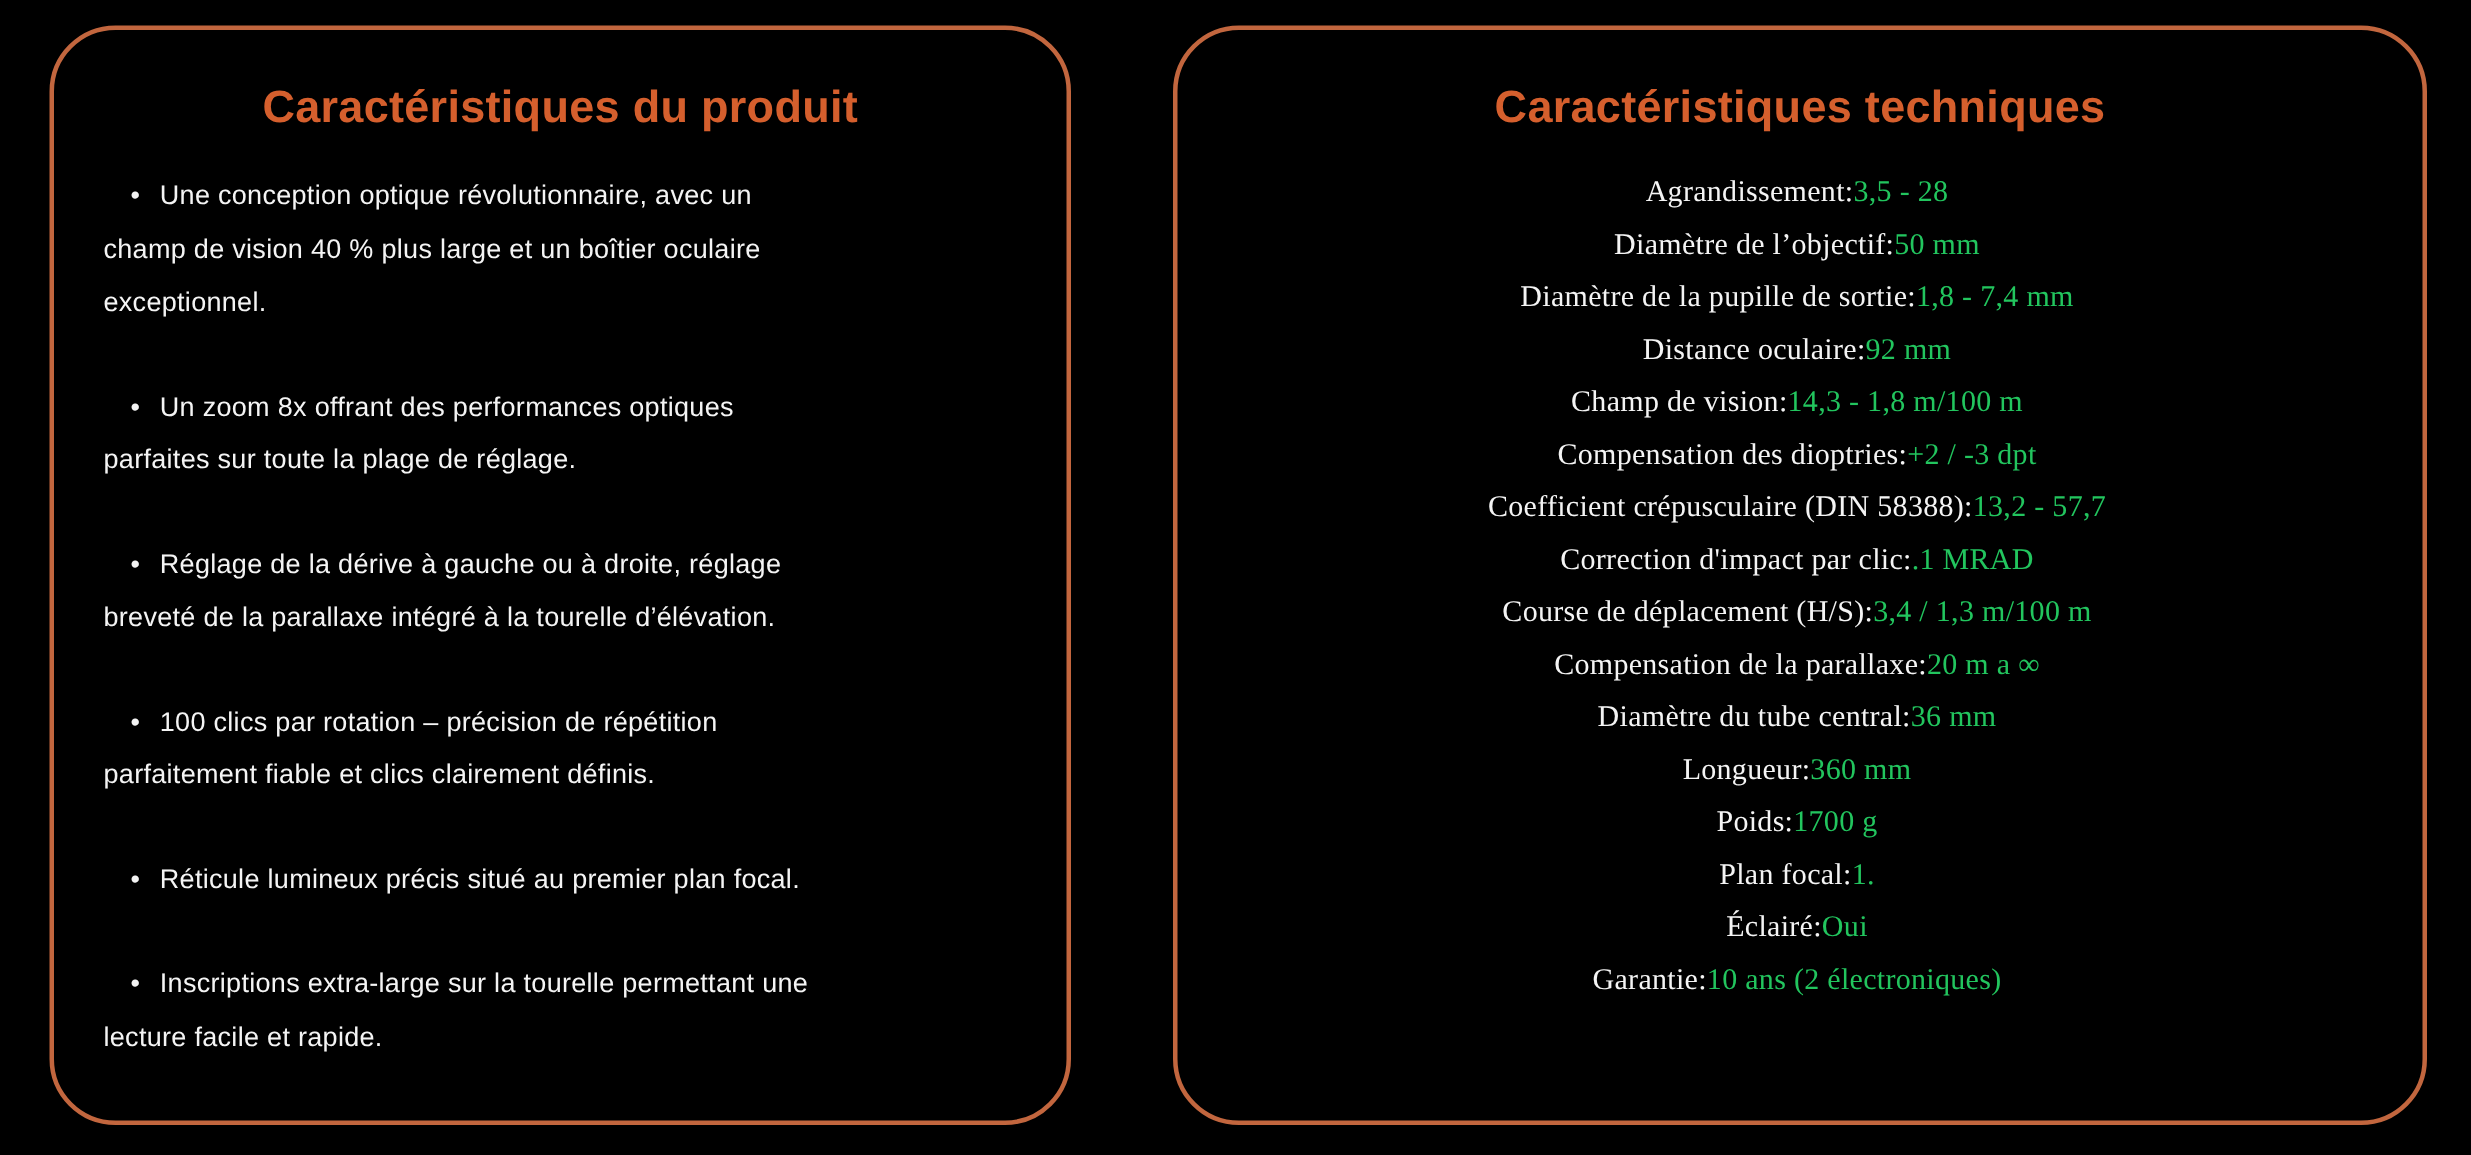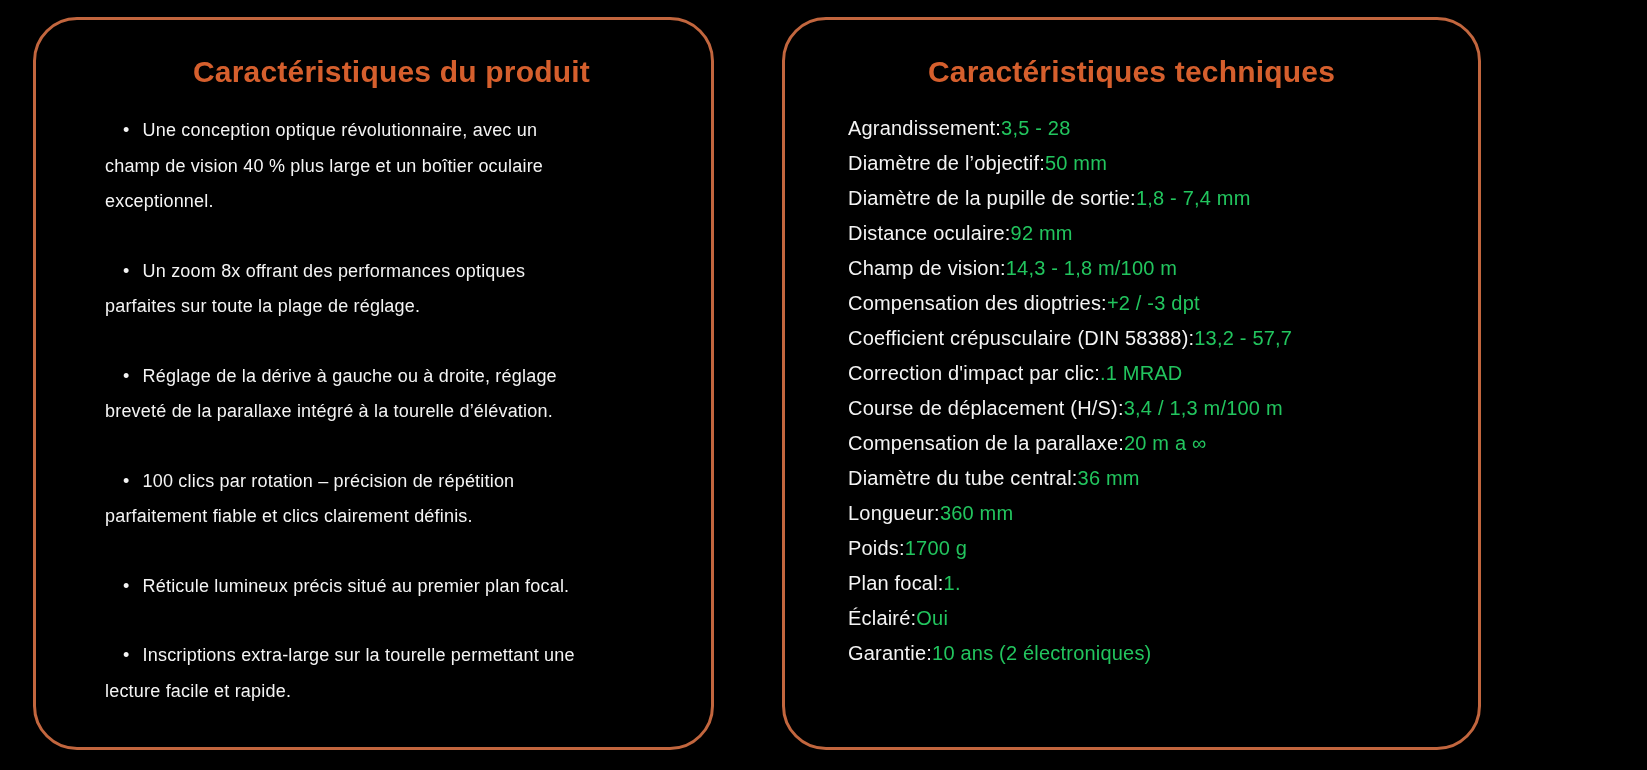--- a/index.html
+++ b/index.html
@@ -15,22 +15,22 @@
     position:relative;overflow:hidden;
     color:var(--text);
   }
   .panel{
     position:absolute;top:17px;height:733px;
     background:#000;
     border:3px solid var(--border);
     border-radius:44px;
     box-sizing:border-box;
   }
-  .panel-left{left:33px;width:681px;padding-left:36px;}
-  .panel-right{left:782px;width:699px;}
+  .panel-left{left:33px;width:681px;}
+  .panel-right{left:782px;width:836px;}
   .panel-title{
     text-align:center;
     margin:34px 10px 0 10px;
     font-size:30px;line-height:35px;font-weight:bold;
     color:var(--accent);
     letter-spacing:0.2px;
   }
   
   .bullet-list{
     margin-top:24px;
@@ -49,25 +49,26 @@
     margin-right:13px;
     color:var(--text);
   }
   
   .spec-table{
     margin-top:22px;
     padding:0 67px 0 63px;
   }
   .spec-row{
     display:flex;
-    justify-content:flex-start;
+    justify-content:center;
     align-items:center;
     height:35px;
     font-size:20px;
     letter-spacing:0.2px;
+    font-family:Liberation Serif, serif;
   }
   .spec-label{color:var(--text);}
   .spec-value{color:#22c55e;text-align:right;}
 </style>
 </head>
 <body>
 
 <div class="panel panel-left">
   <div class="panel-title">Caractéristiques du produit</div>
   <div class="bullet-list">

